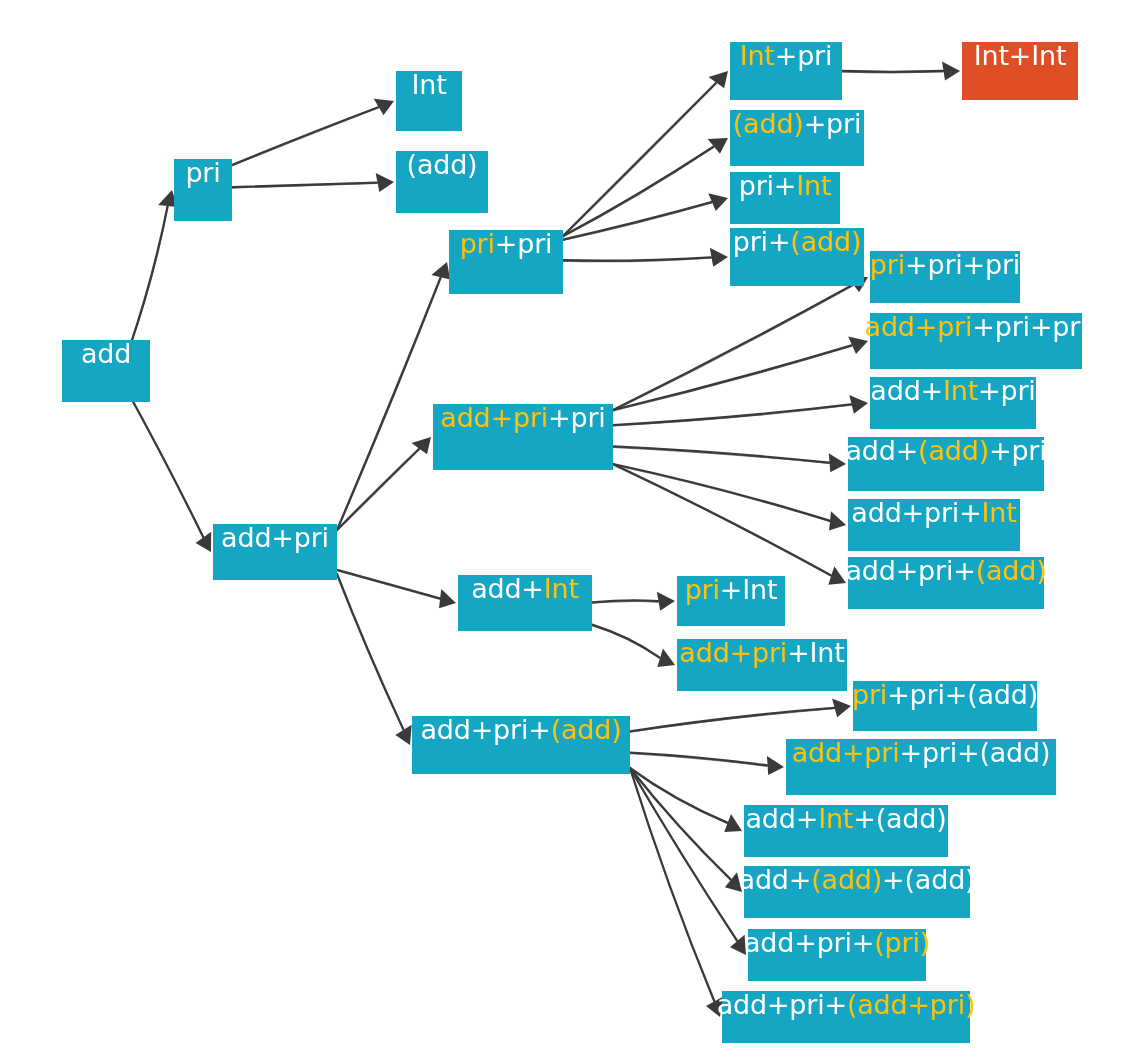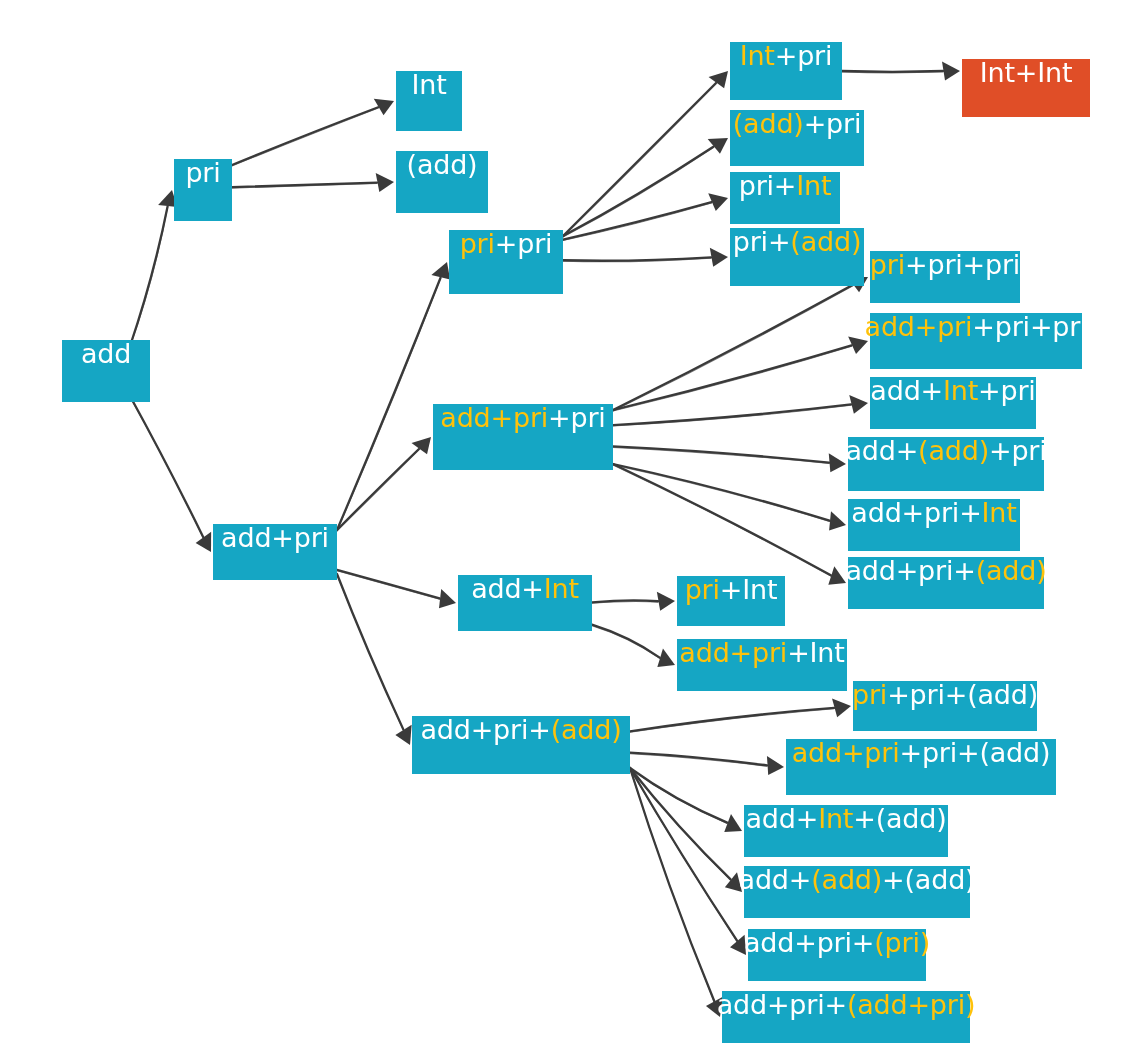--- a/index.html
+++ b/index.html
@@ -199,21 +199,21 @@
         <span class="pl">(add)</span>
       </div>
       <div class="node" style="left: 449px; top: 230px; width: 114px; height: 64px;">
         <span class="hl">pri</span>
         <span class="pl">+pri</span>
       </div>
       <div class="node" style="left: 730px; top: 42px; width: 112px; height: 58px;">
         <span class="hl">Int</span>
         <span class="pl">+pri</span>
       </div>
-      <div class="node accent" style="left: 962px; top: 42px; width: 128px; height: 58px; margin-top: 17px;">
+      <div class="node accent" style="left: 962px; top: 42px; width: 116px; height: 58px;">
         <span class="pl">Int+Int</span>
       </div>
       <div class="node" style="left: 730px; top: 110px; width: 134px; height: 56px;">
         <span class="hl">(add)</span>
         <span class="pl">+pri</span>
       </div>
       <div class="node" style="left: 730px; top: 172px; width: 110px; height: 52px;">
         <span class="pl">pri+</span>
         <span class="hl">Int</span>
       </div>

